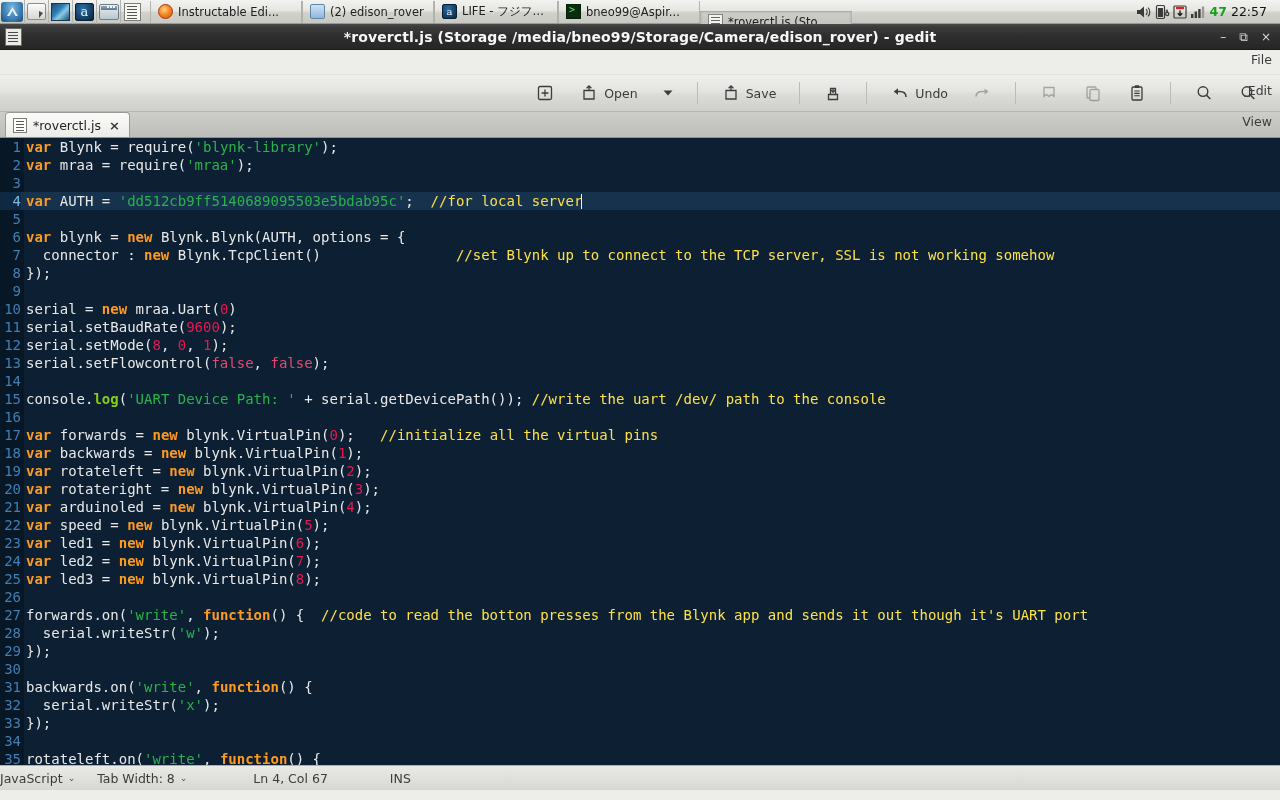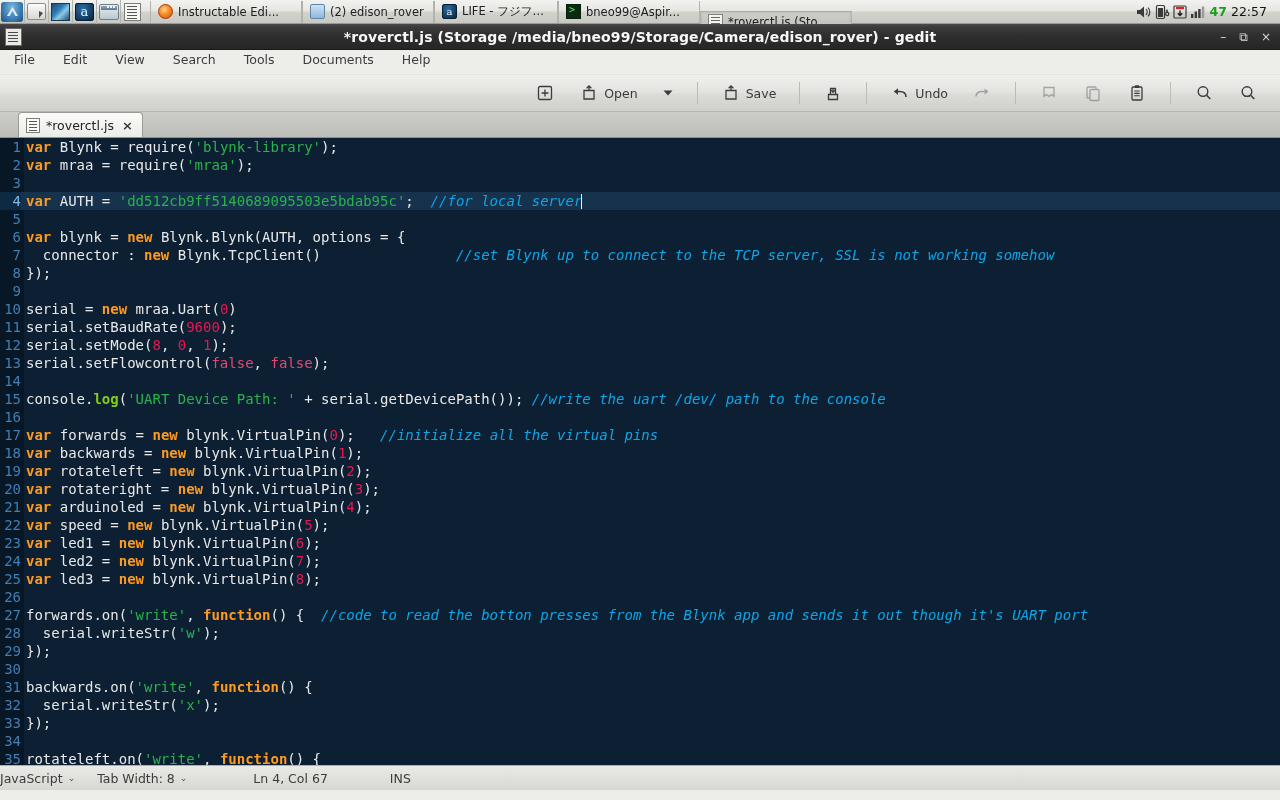--- a/index.html
+++ b/index.html
@@ -118,41 +118,41 @@
   #window-title {
     position:absolute; left:0; right:0; text-align:center;
     font-size: 14px; font-weight: bold; color:#f7f7f7;
     letter-spacing:.1px;
   }
   #win-controls { margin-left:auto; display:flex; align-items:center; gap:13px; padding-right:9px; z-index:2;}
   .wc { color:#d8d8d8; font-size:12px; line-height:1; cursor:default; }
 
   
   #menubar {
-    height: 25px; background:#ededea; display:flex; align-items:flex-start;
-    padding-left: 6px; gap: 12px; border-bottom:1px solid #e2e2df;
+    height: 25px; background:#ededea; display:flex; align-items:flex-end;
+    padding-left: 6px; gap: 12px; border-bottom:1px solid #e2e2df;flex-direction:column;
   }
   .menu-item { padding: 2px 8px; font-size:12.5px; color:#3c3c3c; }
 
   
   #toolbar {
     height: 37px;
     background: linear-gradient(to bottom,#f0f0ee 0%,#e2e2df 48%,#dcdcd8 52%,#cfcfcb 100%);
     border-bottom: 1px solid #b6b6b1;
     display:flex; align-items:center; padding: 0 16px; gap:12px;justify-content:flex-end;
   }
   .tbtn { height:30px; display:flex; align-items:center; gap:5px; padding: 0 6px; border-radius:3px; font-size:12.5px; color:#3a3a3a;}
   .tbtn.dim { opacity:.38; }
   .tsep { width:1px; height:22px; background:#bcbcb7; margin: 0 5px; }
   .gicon { display:block; }
 
   
   #tabbar {
     height: 26px; background: linear-gradient(to bottom,#cdcdc9,#bdbdb9);
-    display:flex; align-items:flex-end; padding-left: 18px;
+    display:flex; align-items:flex-end; padding-left: 5px;
     border-bottom:1px solid #8f8f8a;
   }
   #tab {
     height: 25px; display:flex; align-items:center; gap:6px;
     padding: 0 9px 0 7px;
     background: linear-gradient(to bottom,#fbfbf9,#ebebe8);
     border: 1px solid #9a9a95; border-bottom:none;
     border-radius: 4px 4px 0 0;
     font-size: 12.5px; color:#242424;
   }
@@ -179,21 +179,21 @@
     padding-left: 26px;
   }
   .codeline.current { background:#17324d; }
   .lnum {
     position:absolute; left:0; top:0; width:21px; text-align:right;
     color:#3f7fb5; background:#081725; height:18px;
   }
   .codeline.current .lnum { color:#7fb6e8; background:#0d2a42; }
   .kw   { color:#ff9a21; font-weight:bold; }   
   .str  { color:#29b34a; }                     
-  .com  { color:#0ea5e9; font-style: italic; } 
+  .com  { color:#fde047; } 
   .num  { color:#e8174f; }                     
   .bool { color:#e8476f; }                     
   .fn   { color:#84cc16; font-weight:bold; }   
   .cursor {
     display:inline-block; width:1px; height:15px; background:#e9f2fa;
     vertical-align:-3px; margin:0 -1px;
   }
 
   
   #statusbar {

